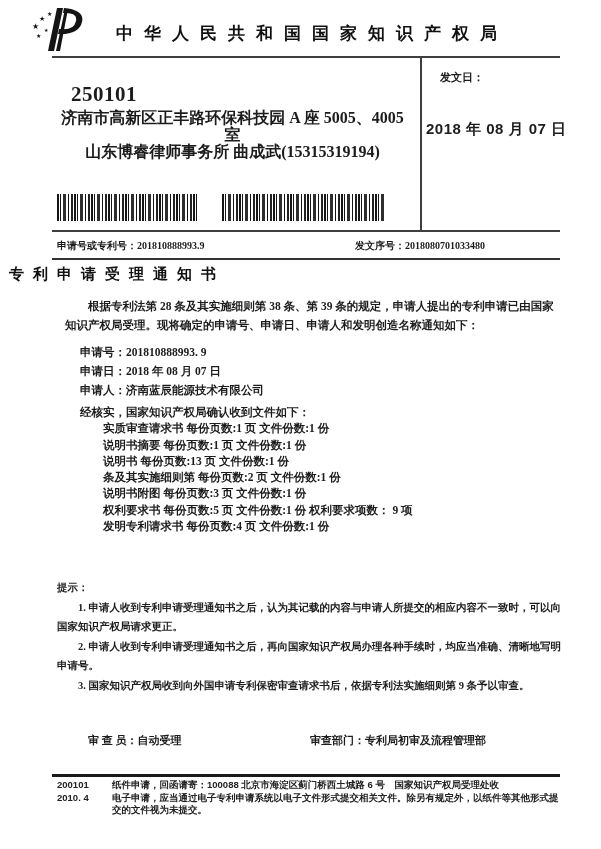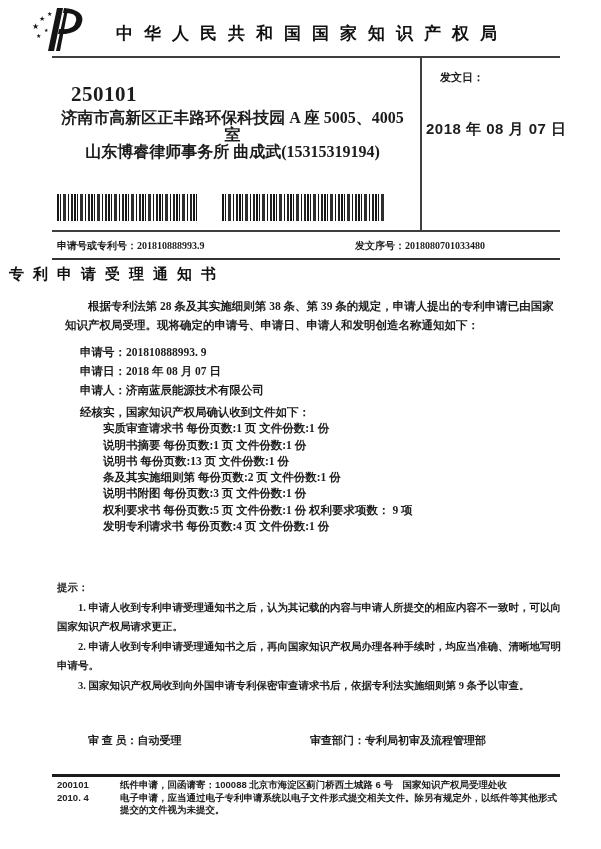--- a/index.html
+++ b/index.html
@@ -63,21 +63,21 @@
   .tips .tips-label{text-indent:0;}
 
   .examiner-label-row{left:88px;top:733px;font-size:11px;font-weight:600;}
   .department-row{left:310px;top:733px;font-size:11px;font-weight:600;}
 
   .footer{
     left:57px;top:779px;width:507px;
     font-family:"Liberation Sans","DejaVu Sans",sans-serif;
     font-size:9.5px;font-weight:bold;line-height:12.5px;color:#222;
   }
-  .footer-entry{display:grid;grid-template-columns:55px 1fr;column-gap:8px;}
+  .footer-entry{display:grid;grid-template-columns:55px 1fr;}
 </style>
 </head>
 <body>
 
 <div id="page">
 
   <svg class="abs logo" viewBox="0 0 54 50">
     <g fill="#141414">
       <polygon points="27,4 33,4 24,47 18,47"></polygon>
       <polygon points="35,5 38,5 30,47 26,47"></polygon>

